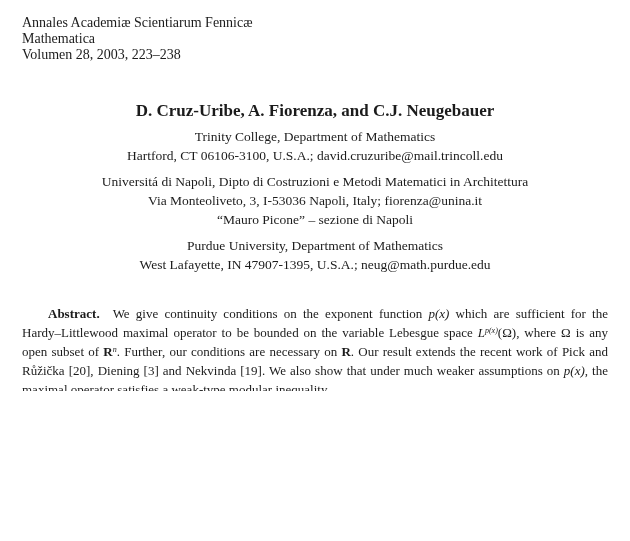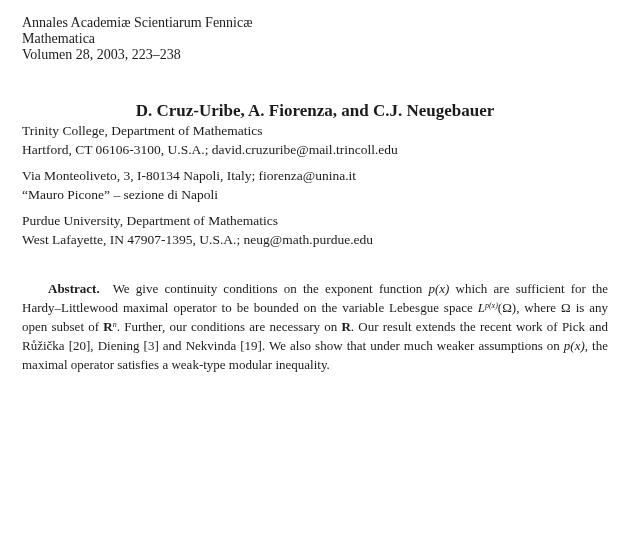--- a/index.html
+++ b/index.html
@@ -36,22 +36,22 @@
     vertical-align: 0.5em;
   }
   .authors {
     margin-top: 38px;
     text-align: center;
     font-size: 17px;
     line-height: 20px;
     font-weight: bold;
   }
   .affils {
-    margin-top: 0;
-    text-align: left;
+    margin-top: 6px;
+    text-align: center;
     font-size: 13.5px;
     line-height: 19px;
   }
   .affil-group + .affil-group { margin-top: 7px; }
   .abstract {
     margin: 30px 0 0 0;
     font-size: 13px;
     line-height: 19px;
     text-align: justify;
     text-indent: 26px;
@@ -75,21 +75,22 @@
 
 
   <div class="authors">D. Cruz-Uribe, A. Fiorenza, and C.J. Neugebauer</div>
 
   <section class="affils">
     <div class="affil-group">
       <div>Trinity College, Department of Mathematics</div>
       <div>Hartford, CT 06106-3100, U.S.A.; david.cruzuribe@mail.trincoll.edu</div>
     </div>
     <div class="affil-group">
-      <div>Via Monteoliveto, 3, I-80134 Napoli, Italy; fiorenza@unina.it</div>
+      <div>Universitá di Napoli, Dipto di Costruzioni e Metodi Matematici in Architettura</div>
+      <div>Via Monteoliveto, 3, I-53036 Napoli, Italy; fiorenza@unina.it</div>
       <div>“Mauro Picone” – sezione di Napoli</div>
     </div>
     <div class="affil-group">
       <div>Purdue University, Department of Mathematics</div>
       <div>West Lafayette, IN 47907-1395, U.S.A.; neug@math.purdue.edu</div>
     </div>
   </section>
 
   <p class="abstract"><span class="abs-label">Abstract.</span><span>We give continuity conditions on the exponent function </span><span class="math-var">p(x)</span><span> which are sufficient for the Hardy–Littlewood maximal operator to be bounded on the variable Lebesgue space </span><span class="math-var">L</span><sup class="msup math-var">p(x)</sup><span>(Ω)</span><span>, where Ω is any open subset of </span><span class="bold-r">R</span><sup class="msup math-var">n</sup><span>. Further, our conditions are necessary on </span><span class="bold-r">R</span><span>. Our result extends the recent work of Pick and Růžička [20], Diening [3] and Nekvinda [19]. We also show that under much weaker assumptions on </span><span class="math-var">p(x)</span><span>, the maximal operator satisfies a weak-type modular inequality.</span></p>
 

